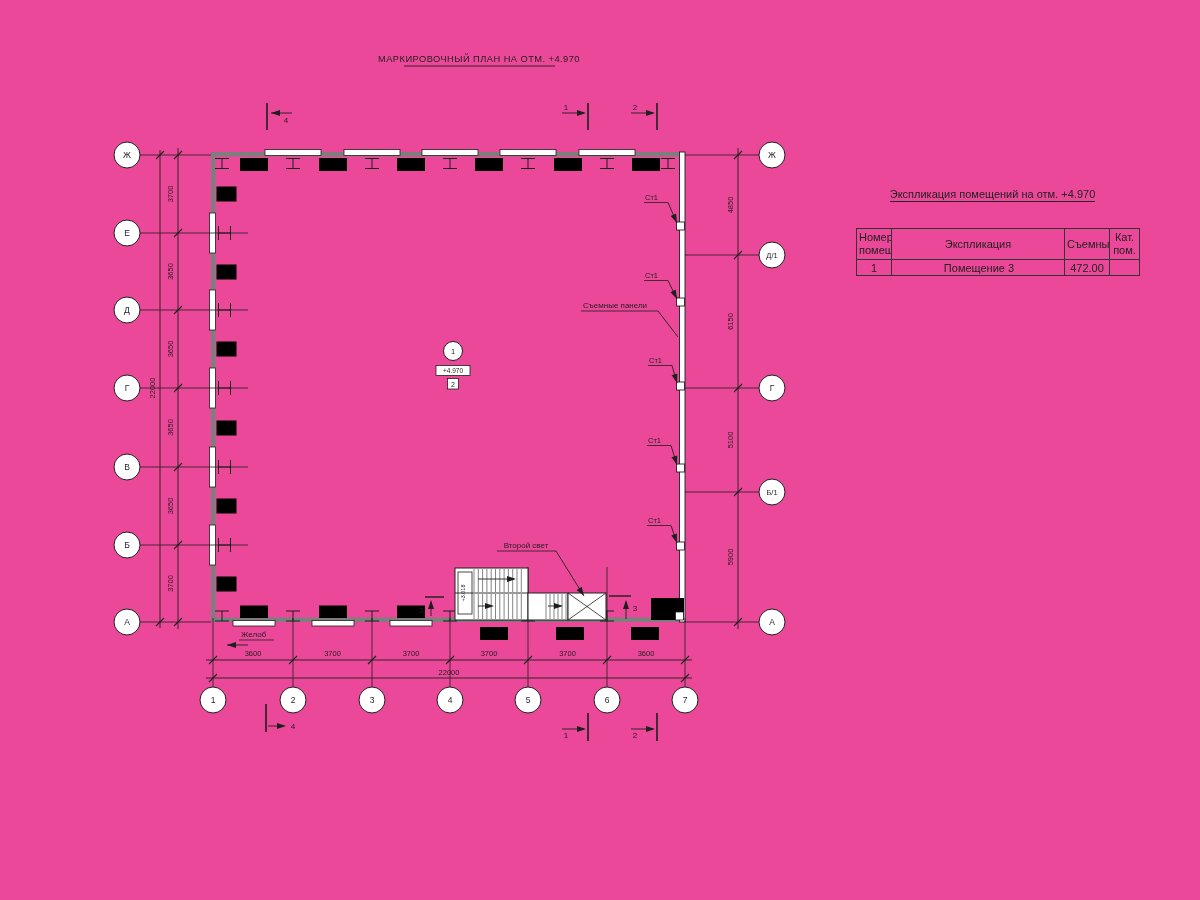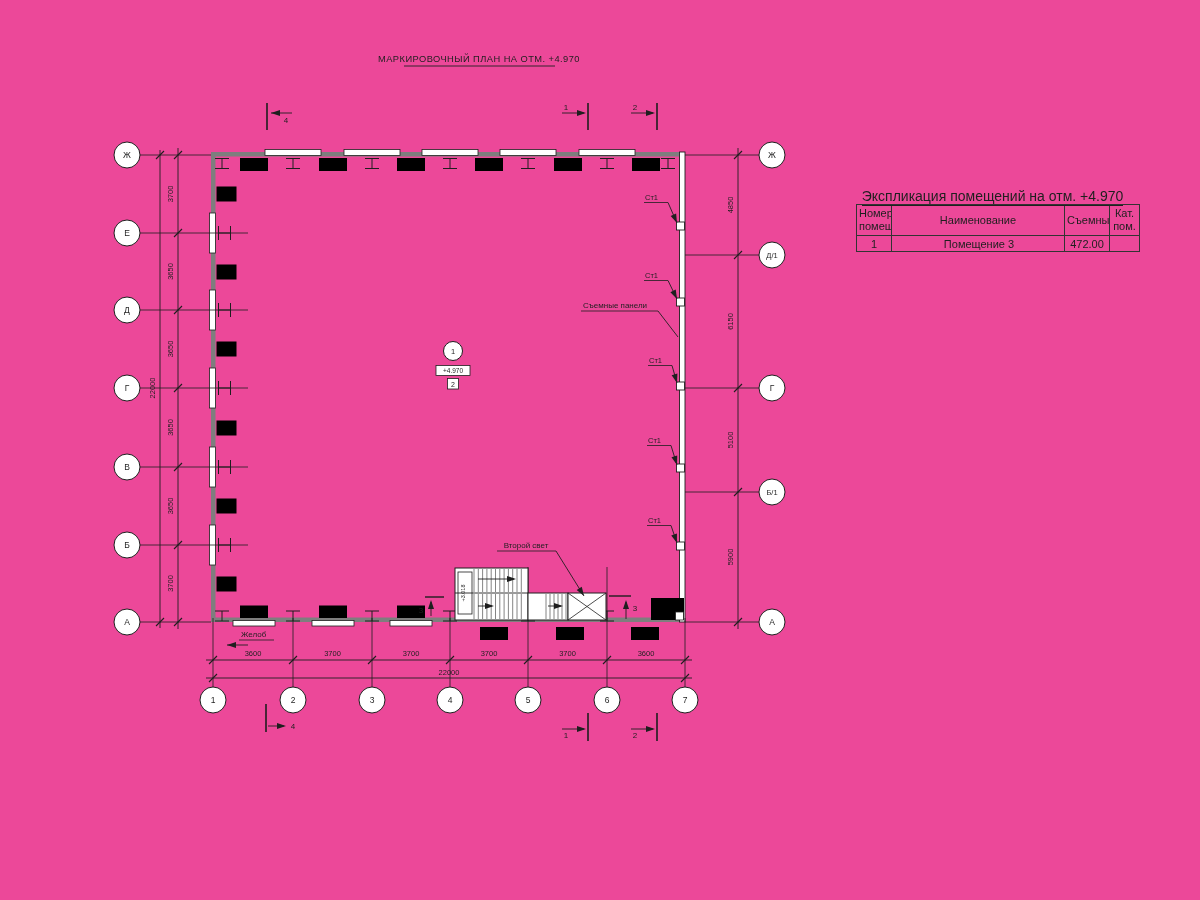--- a/index.html
+++ b/index.html
@@ -1,21 +1,21 @@
 <!DOCTYPE html>
 <html><head>
 <meta charset="utf-8">
 <style>
   html,body{margin:0;padding:0;background:#fff;}
   #canvas{position:relative;width:1200px;height:900px;background:#ec4899;overflow:hidden;
           font-family:"Liberation Sans",sans-serif;color:#1f1f1f;}
   svg text{font-family:"Liberation Sans",sans-serif;fill:#1f1f1f;}
   .ttl{font-size:9.3px;letter-spacing:.45px;}
   .expl{position:absolute;left:856px;top:188px;width:273px;font-size:7.5px;color:#1f1f1f;}
-  .expl-title{text-align:center;font-size:14px;margin-bottom:0;}
+  .expl-title{text-align:center;font-size:11px;margin-bottom:28px;}
   .expl-title span{border-bottom:1px solid #1f1f1f;padding-bottom:1px;}
   table.expl-tbl{border-collapse:collapse;width:273px;border:1.5px solid #333;table-layout:fixed;}
   .expl-tbl th,.expl-tbl td{border:1px solid #333;text-align:center;padding:0 2px;font-weight:normal;
           font-size:11px;overflow:hidden;}
   .expl-tbl th{height:30px;line-height:1.15;}
   .expl-tbl td{height:15px;}
   .c1{width:30px;} .c2{width:168px;} .c3{width:40px;} .c4{width:25px;}
   .tl{text-align:center;padding-left:4px !important;}
   .trr{text-align:right !important;padding-right:26px !important;}
 </style>
@@ -346,21 +346,21 @@
   </svg>
 
   <div class="expl">
     <div class="expl-title">
       <span>Экспликация помещений на отм. +4.970</span>
     </div>
     <table class="expl-tbl">
       <tbody>
           <tr>
         <th class="c1">Номер помещ.</th>
-        <th class="c2">Наименование</th>
+        <th class="c2">Экспликация</th>
         <th class="c3">Съемные</th>
         <th class="c4">Кат. пом.</th>
       </tr>
       <tr>
         <td>1</td>
         <td class="tl">Помещение 3</td>
         <td>472.00</td>
         <td></td>
       </tr>
     </tbody>

